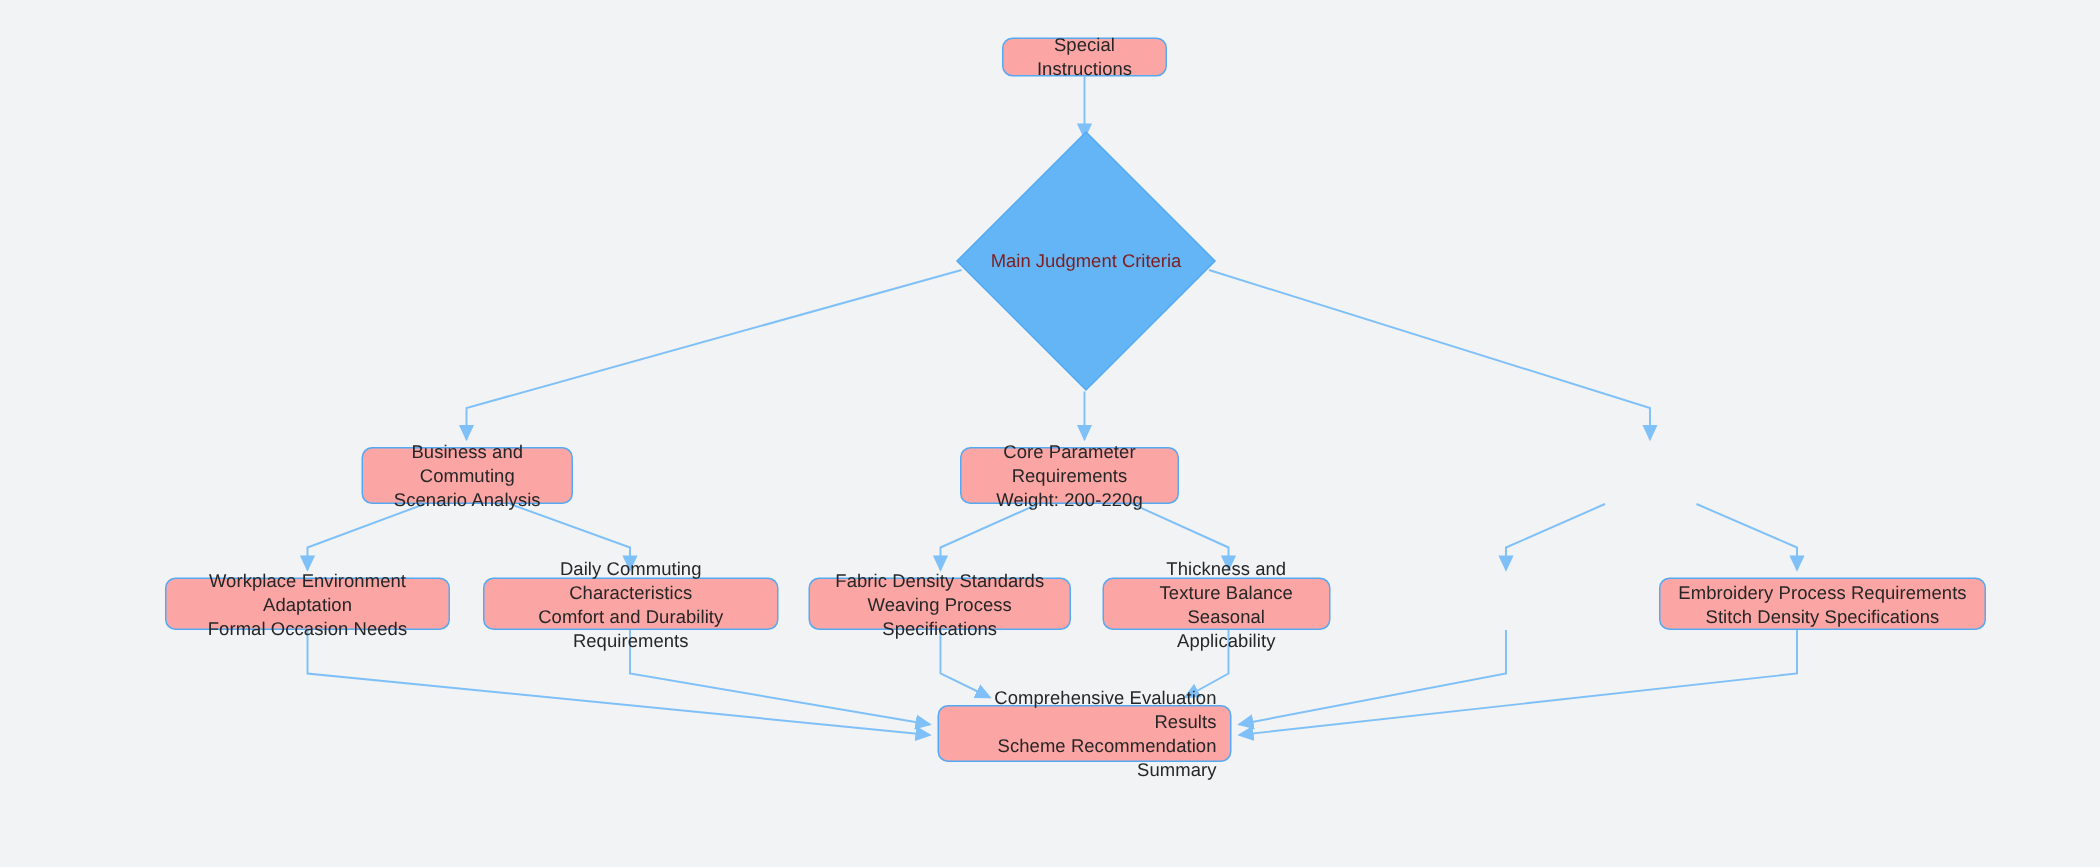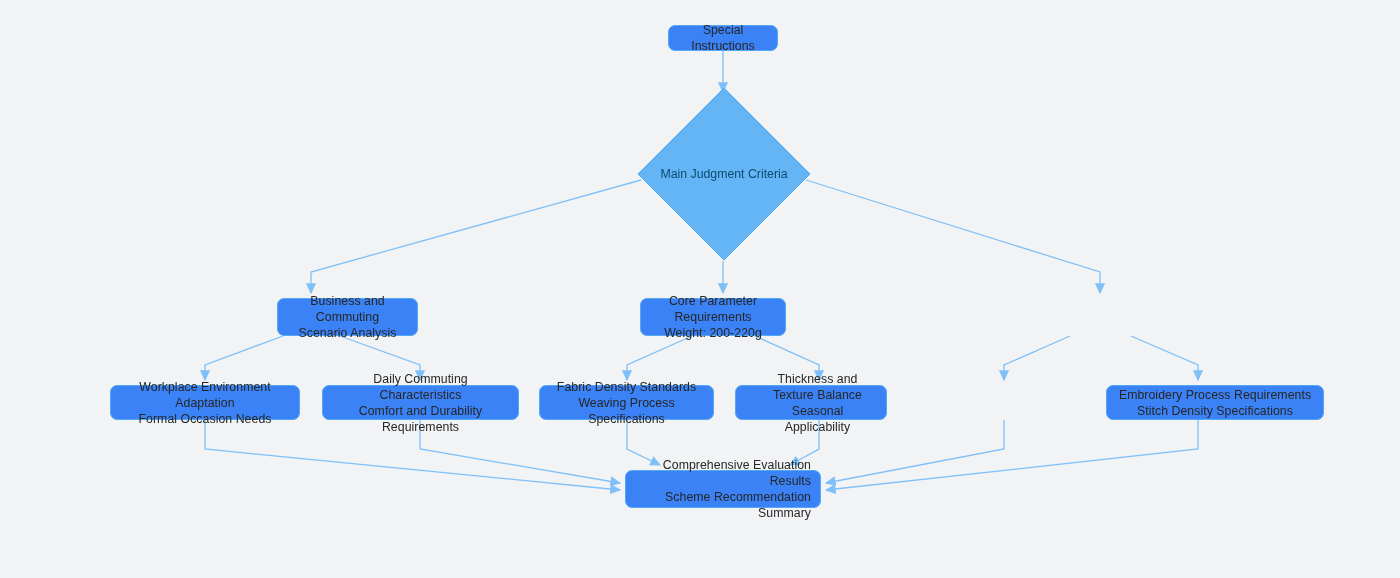--- a/index.html
+++ b/index.html
@@ -26,21 +26,21 @@
     height: 578px;
     pointer-events: none;
   }
   .node {
     position: absolute;
     box-sizing: border-box;
     display: flex;
     align-items: center;
     justify-content: center;
     text-align: center;
-    background: #3b82f6;
+    background: #fca5a5;
     border: 1px solid #54a9f3;
     border-radius: 7px;
     color: #262626;
     font-size: 12.3px;
     line-height: 16px;
     letter-spacing: 0.05px;
     white-space: pre-line;
     padding: 0 9px;
     user-select: none;
   }
@@ -60,21 +60,21 @@
     position: absolute;
     left: 0; top: 0;
     width: 174px;
     height: 174px;
   }
   .diamond-label {
     position: relative;
     z-index: 2;
     font-size: 12.3px;
     line-height: 16px;
-    color: #0c4a6e;
+    color: #7f1d1d;
     text-align: center;
     white-space: pre-line;
     user-select: none;
   }
 </style>
 </head>
 <body>
 
 <div id="diagram-canvas">
 
@@ -117,21 +117,21 @@
     <span class="node-label">Special Instructions</span>
   </div>
 
   <div class="diamond-wrap" id="node-decision" style="left: 637px; top: 87px; width: 174px; height: 174px;">
     <svg class="diamond-shape" viewBox="0 0 174 174">
       <polygon points="87,1 173,87 87,173 1,87" fill="#64b5f6" stroke="#54a9f3" stroke-width="1"></polygon>
     </svg>
     <span class="diamond-label">Main Judgment Criteria</span>
   </div>
 
-  <div class="node" id="node-branch_left" style="left: 241px; top: 298px; width: 141px; height: 38px; margin-left: 36px;">
+  <div class="node" id="node-branch_left" style="left: 241px; top: 298px; width: 141px; height: 38px;">
     <span class="node-label">Business and Commuting
 Scenario Analysis</span>
   </div>
   <div class="node" id="node-branch_center" style="left: 640px; top: 298px; width: 146px; height: 38px;">
     <span class="node-label">Core Parameter Requirements
 Weight: 200-220g</span>
   </div>
 
   <div class="node" id="node-leaf_1" style="left: 110px; top: 385px; width: 190px; height: 35px;">
     <span class="node-label">Workplace Environment Adaptation

